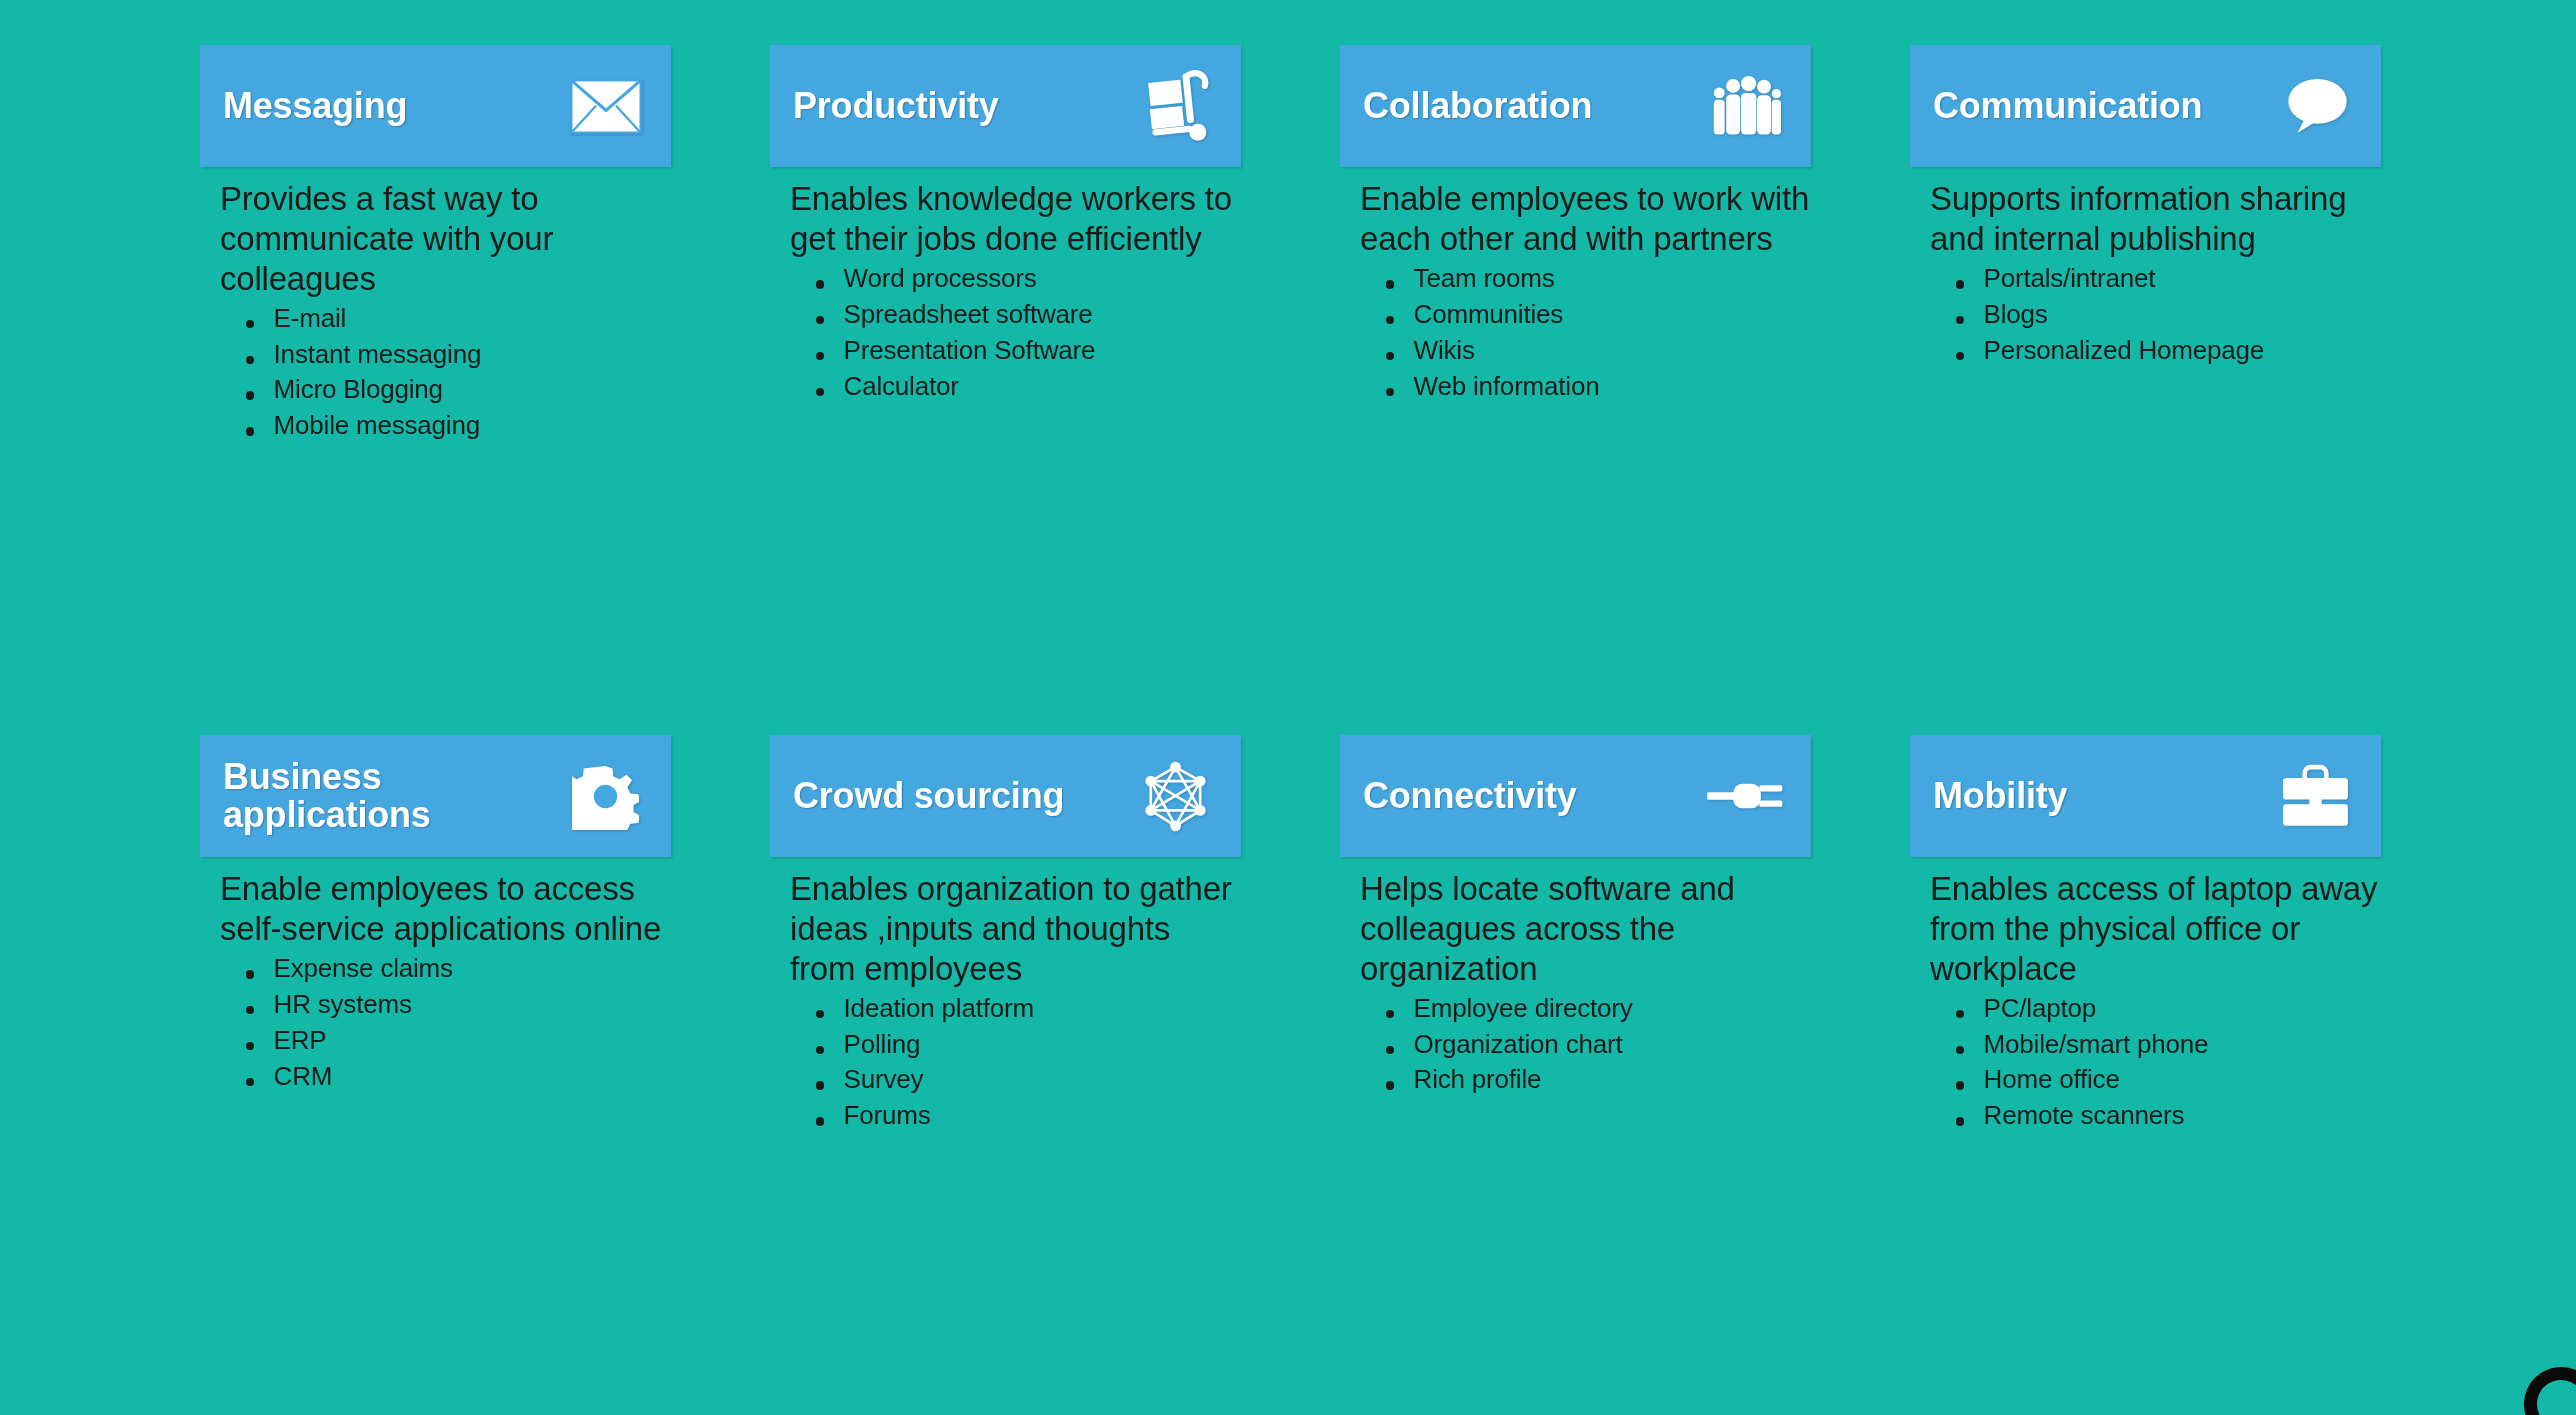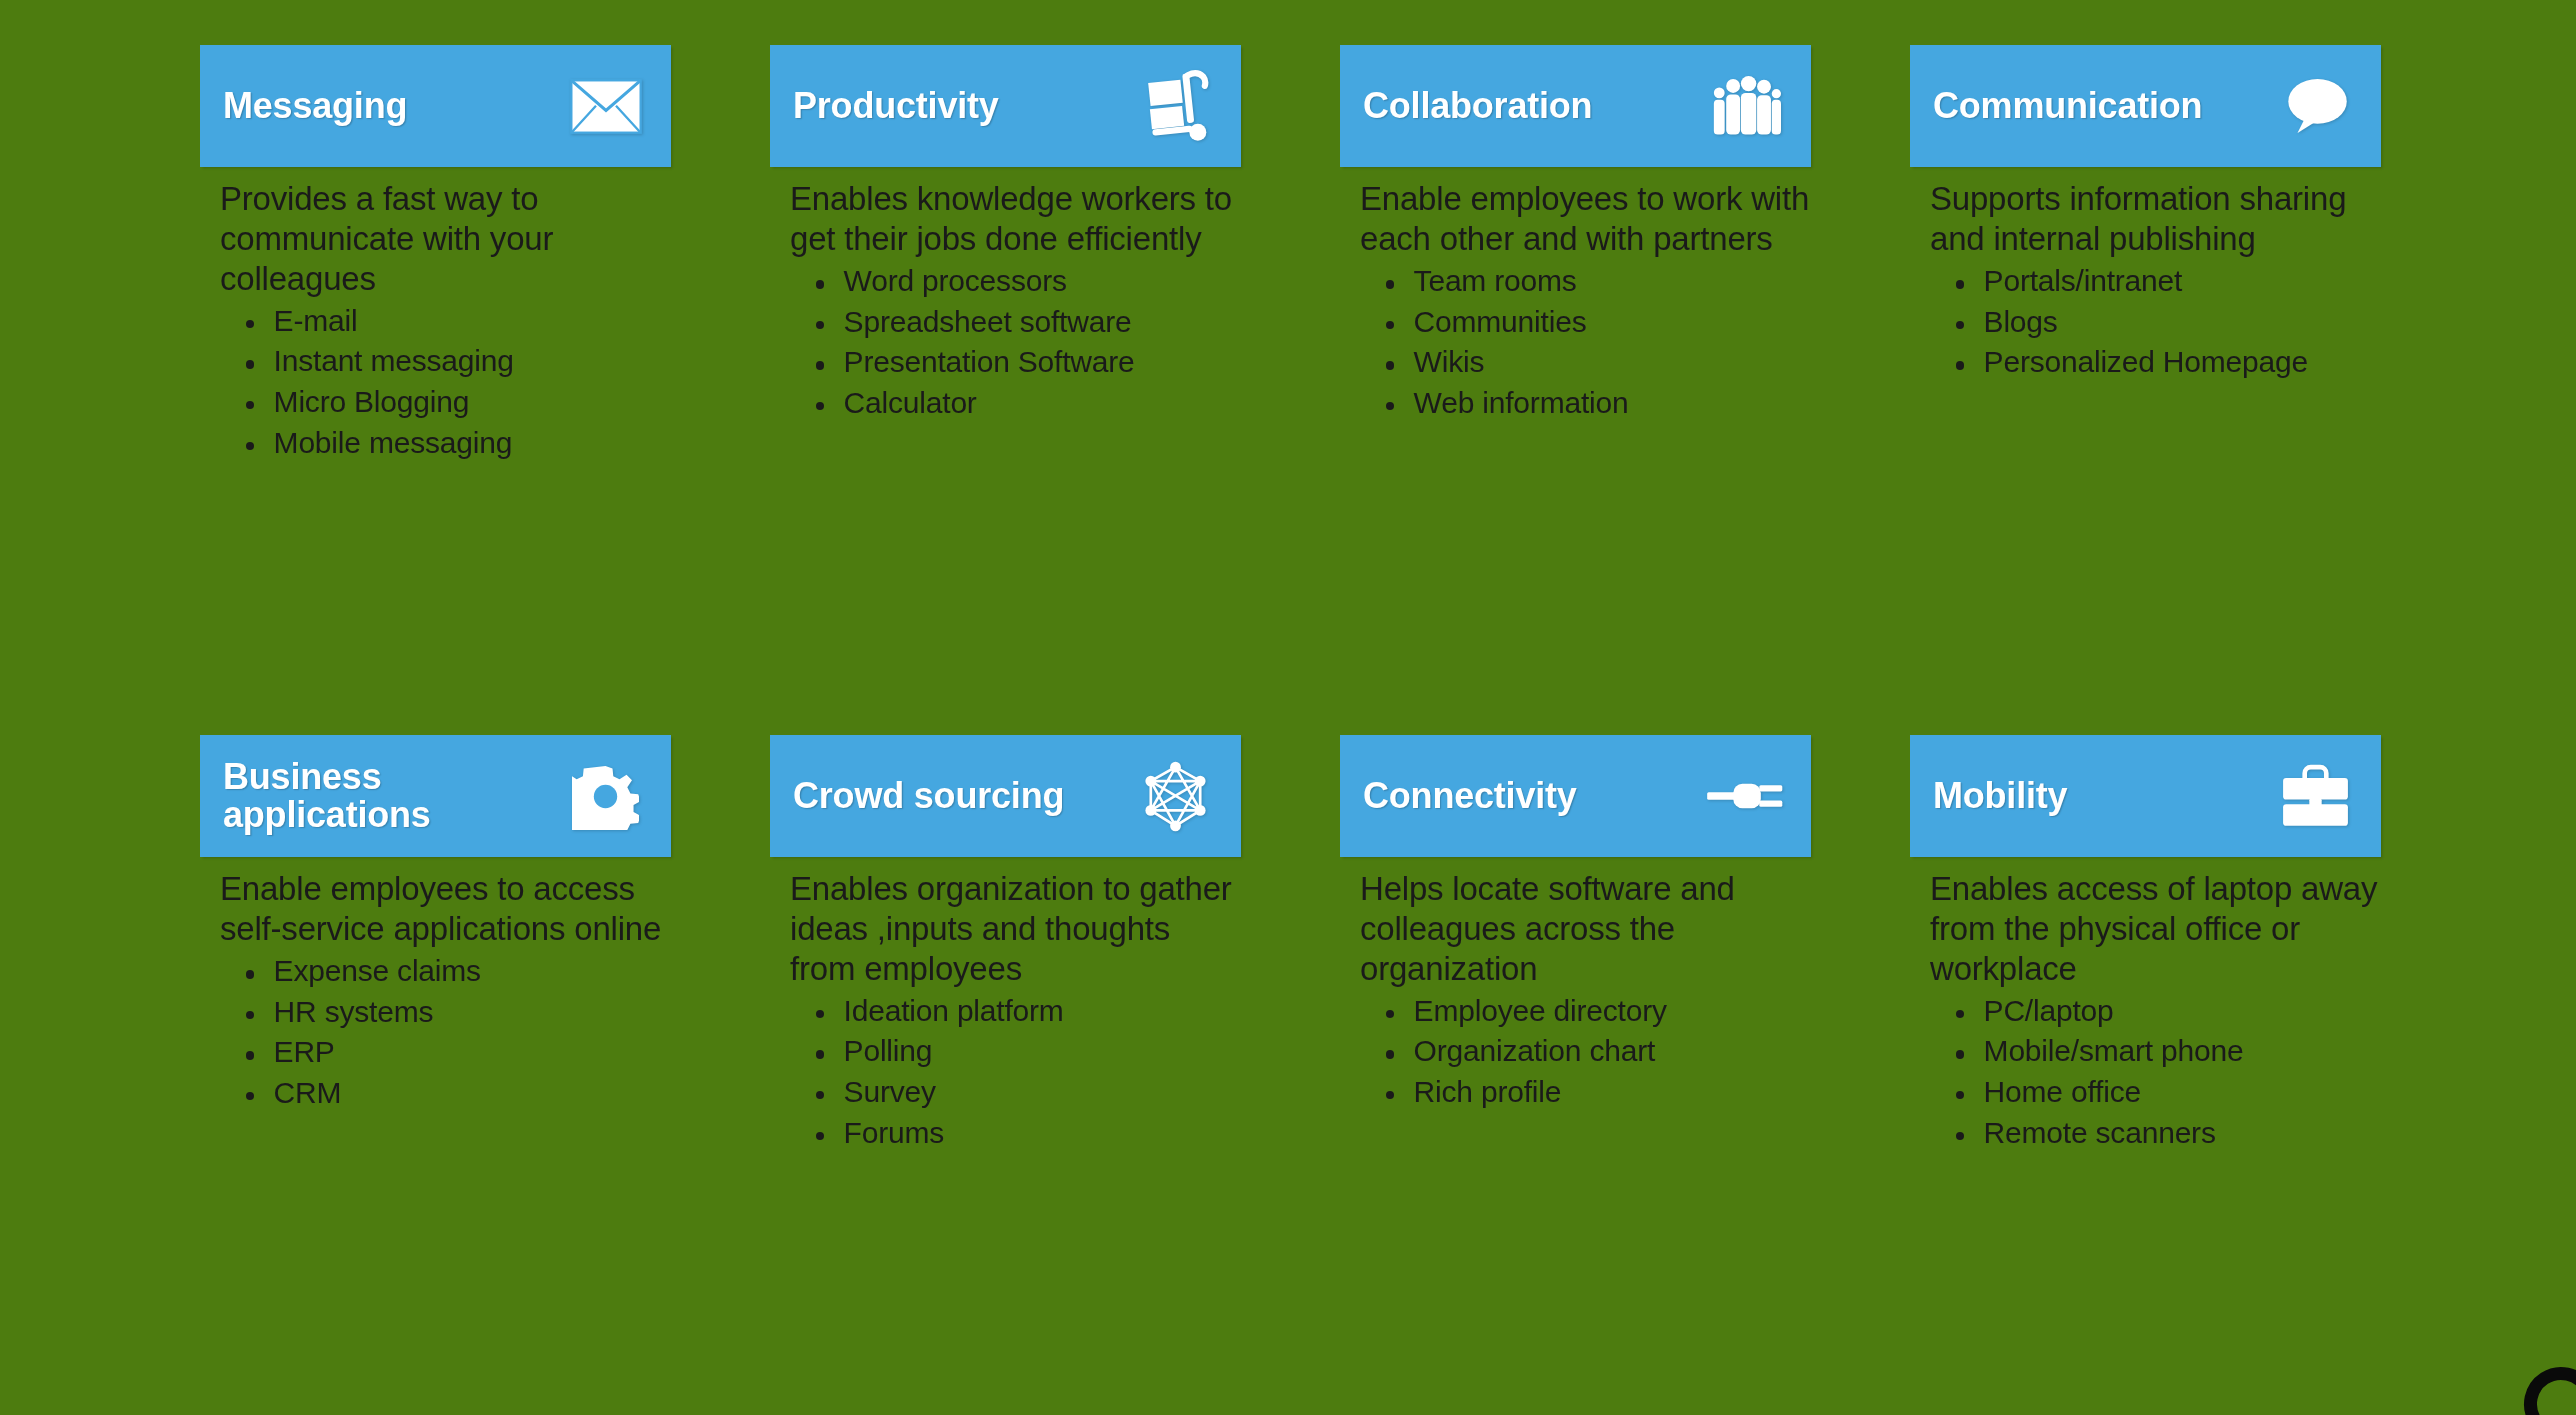--- a/index.html
+++ b/index.html
@@ -14,21 +14,21 @@
     overflow: hidden;
     font-family: "Liberation Sans", sans-serif;
     -webkit-font-smoothing: antialiased;
   }
 
   #slide {
     position: absolute;
     left: 0; top: 0;
     width: 2576px;
     height: 1415px;
-    background: #4d7c0f;
+    background: #14b8a6;
   }
 
   .grid {
     position: absolute;
     left: 200px;
     top: 45px;
     width: 2278px;
     display: grid;
     grid-template-columns: repeat(4, 570px);
     grid-template-rows: 690px 690px;
@@ -91,21 +91,21 @@
   }
 
   ul.bullets {
     list-style: none;
     margin: 0;
     padding: 0 0 0 18.6px;
   }
   ul.bullets li {
     position: relative;
     color: #1a1a1a;
-    font-size: 30px;
+    font-size: 26px;
     line-height: 1.20;
     font-weight: 350;
     letter-spacing: -0.2px;
     padding-left: 35px;
     margin-top: 4.6px;
     white-space: pre-line;
   }
   ul.bullets li::before {
     content: "";
     position: absolute;

